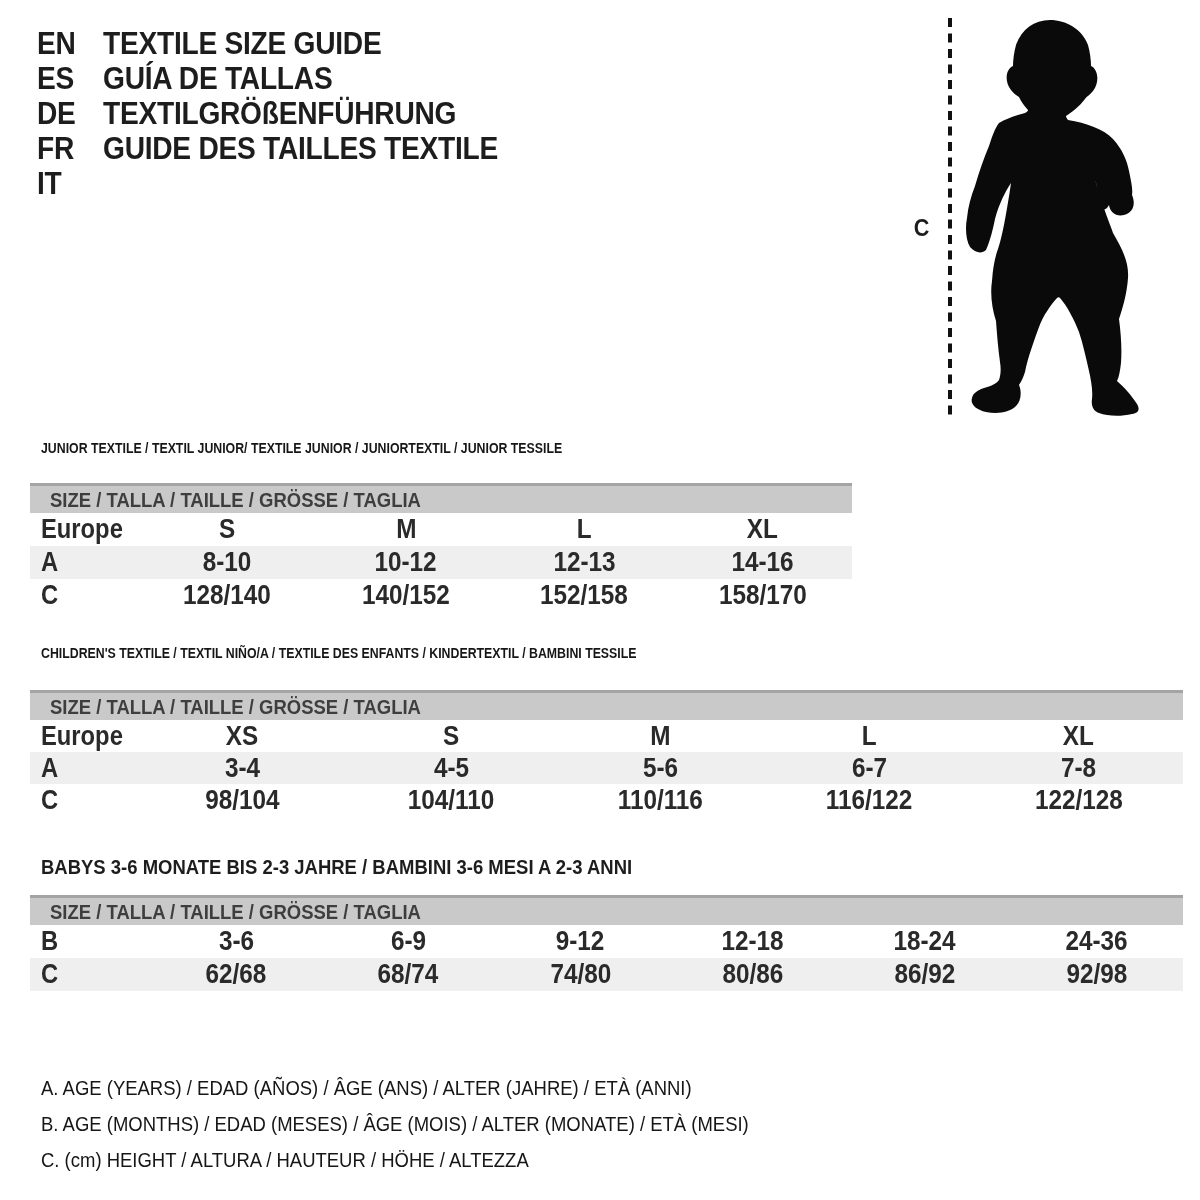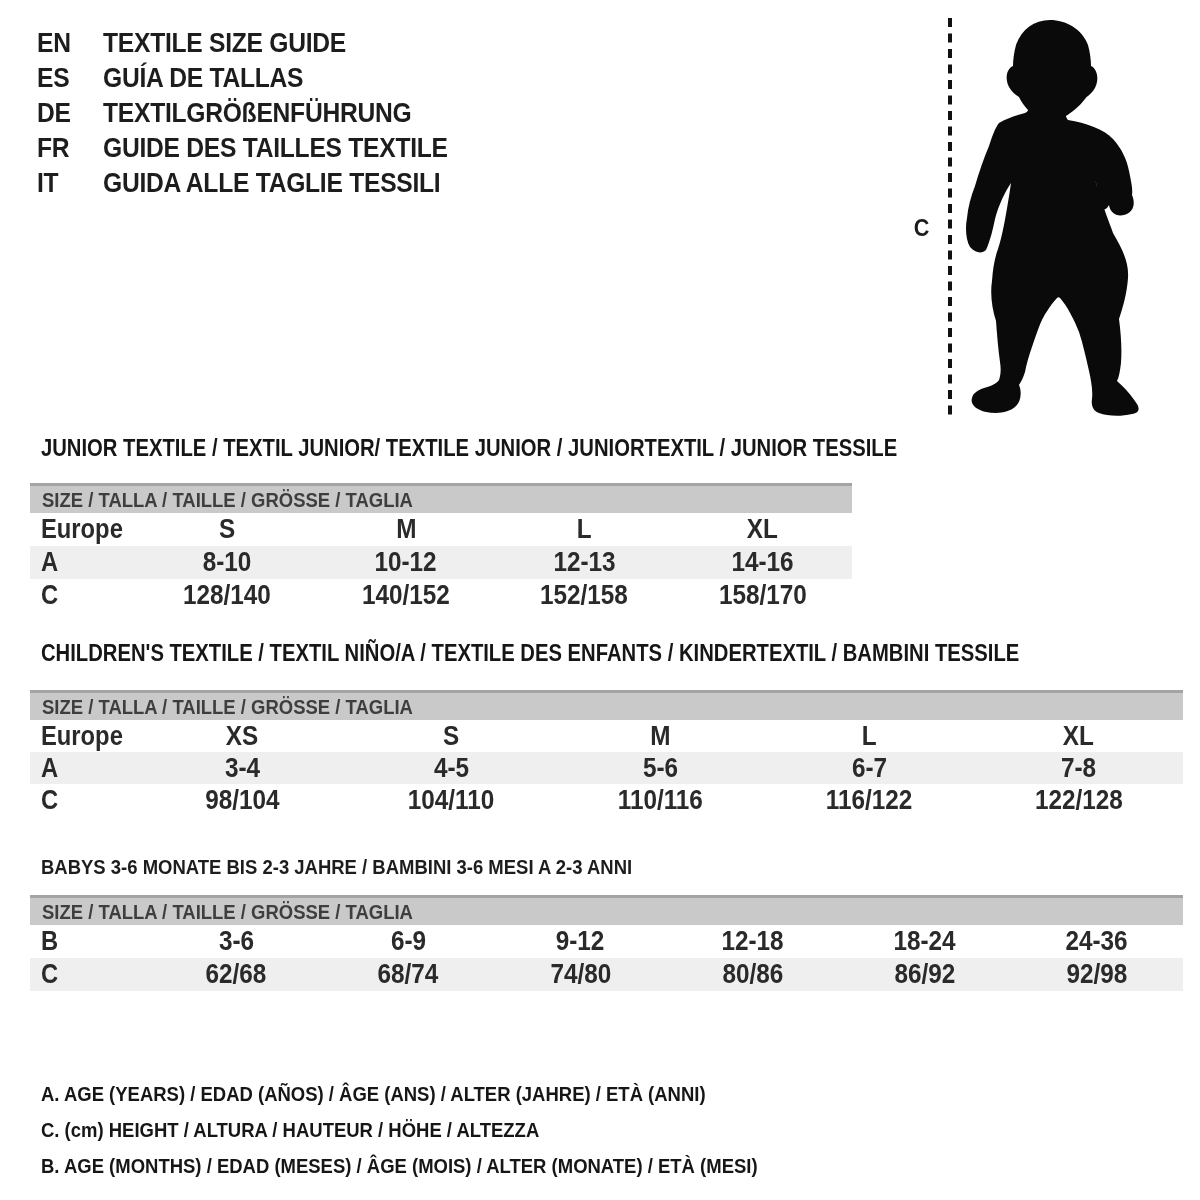--- a/index.html
+++ b/index.html
@@ -7,33 +7,33 @@
   body{
     width:1200px;height:1200px;position:relative;background:#ffffff;
     font-family:"Liberation Sans",sans-serif;color:#1d1d1d;overflow:hidden;
     -webkit-font-smoothing:antialiased;
   }
   .sqz{display:inline-block;transform:scaleX(0.88);transform-origin:0 50%;white-space:nowrap}
   .sqzc{display:inline-block;transform:scaleX(0.9);transform-origin:50% 50%;white-space:nowrap}
 
   
   .lang{position:absolute;left:37px;top:27px}
-  .lang-row{display:flex;height:35px;align-items:flex-start;font-weight:700;font-size:28px;letter-spacing:-0.3px}
+  .lang-row{display:flex;height:35px;align-items:flex-end;font-weight:700;font-size:32px;letter-spacing:-0.3px}
   .lang-code{width:66px;flex:0 0 66px}
 
   
   .fig-svg{position:absolute;left:938px;top:10px}
   .height-label{position:absolute;left:913px;top:214px;font-size:24px;font-weight:700}
 
   
   .sec{position:absolute;left:30px}
-  .sec-heading{margin-left:11px;font-size:23px;font-weight:700;line-height:24px;height:24px;color:#161616;white-space:nowrap}
+  .sec-heading{margin-left:11px;font-size:14px;font-weight:700;line-height:24px;height:24px;color:#161616;white-space:nowrap}
   .bar{
     height:30px;background:var(--bar-bg,#c9c9c9);border-top:3px solid var(--bar-top,#a4a4a4);
-    box-sizing:border-box;display:flex;align-items:center;padding-left:12px;
+    box-sizing:border-box;display:flex;align-items:center;padding-left:20px;
     font-weight:700;font-size:21px;color:var(--bar-text,#3e3e3e);
   }
   .rows{width:100%}
   .row{display:flex;align-items:center;font-weight:700;font-size:27px;color:#2a2a2a}
   .row.shaded{background:var(--row-shaded,#efefef)}
   .row .lbl{width:108px;flex:0 0 108px;padding-left:11px;box-sizing:border-box}
   .row .cell{flex:1;text-align:center}
 
   #sec-junior{top:436px;width:822px}
   #sec-junior .bar{margin-top:23px}
@@ -44,21 +44,21 @@
   #sec-children .row{height:32px}
 
   #sec-babies{top:853px;width:1153px}
   #sec-babies .sec-heading2{margin-left:11px;margin-top:2px;font-size:21px;font-weight:700;line-height:24px;height:24px;white-space:nowrap}
   #sec-babies .bar{margin-top:16px}
   #sec-babies .row{height:33px}
   #sec-babies .row .lbl{width:120px;flex:0 0 120px}
 
   
   .legend{position:absolute;left:41px;top:1070px}
-  .legend-line{height:36px;display:flex;align-items:flex-end;font-size:21px;font-weight:700;color:#161616;white-space:nowrap}
+  .legend-line{height:36px;display:flex;align-items:center;font-size:21px;font-weight:400;color:#161616;white-space:nowrap}
 </style>
 </head>
 <body>
 
 <div class="lang" id="lang-rows">
     <div class="lang-row">
       <span class="lang-code"><span class="sqz">EN</span></span>
       <span><span class="sqz">TEXTILE SIZE GUIDE</span></span>
     </div>
     <div class="lang-row">
@@ -68,21 +68,20 @@
     <div class="lang-row">
       <span class="lang-code"><span class="sqz">DE</span></span>
       <span><span class="sqz">TEXTILGRÖßENFÜHRUNG</span></span>
     </div>
     <div class="lang-row">
       <span class="lang-code"><span class="sqz">FR</span></span>
       <span><span class="sqz">GUIDE DES TAILLES TEXTILE</span></span>
     </div>
     <div class="lang-row">
       <span class="lang-code"><span class="sqz">IT</span></span>
-      <span><span class="sqz">GUIDA ALLE TAGLIE TESSILI</span></span>
     </div>
   </div>
 
 <svg class="fig-svg" width="212" height="410" viewBox="938 10 212 410">
   <line x1="950" y1="18" x2="950" y2="415" stroke="#111111" stroke-width="4" stroke-dasharray="9 6.5"></line>
   <path fill="#0a0a0a" d="
     M1050,20
     C1066,20 1082,29 1088,45
     C1090,52 1091,60 1091,66
     C1098,69 1100,82 1093,91
@@ -236,18 +235,18 @@
         <span class="cell"><span class="sqzc">92/98</span></span>
       </div>
     </div>
 </div>
 
 <div class="legend" id="legend-lines">
     <div class="legend-line">
       <span class="sqz">A. AGE (YEARS) / EDAD (AÑOS) / ÂGE (ANS) / ALTER (JAHRE) / ETÀ (ANNI)</span>
     </div>
     <div class="legend-line">
+      <span class="sqz">B. AGE (MONTHS) / EDAD (MESES) / ÂGE (MOIS) / ALTER (MONATE) / ETÀ (MESI)</span>
+    </div>
+    <div class="legend-line">
       <span class="sqz">C. (cm) HEIGHT / ALTURA / HAUTEUR / HÖHE / ALTEZZA</span>
     </div>
-    <div class="legend-line">
-      <span class="sqz">B. AGE (MONTHS) / EDAD (MESES) / ÂGE (MOIS) / ALTER (MONATE) / ETÀ (MESI)</span>
-    </div>
   </div>
 
 </body></html>

